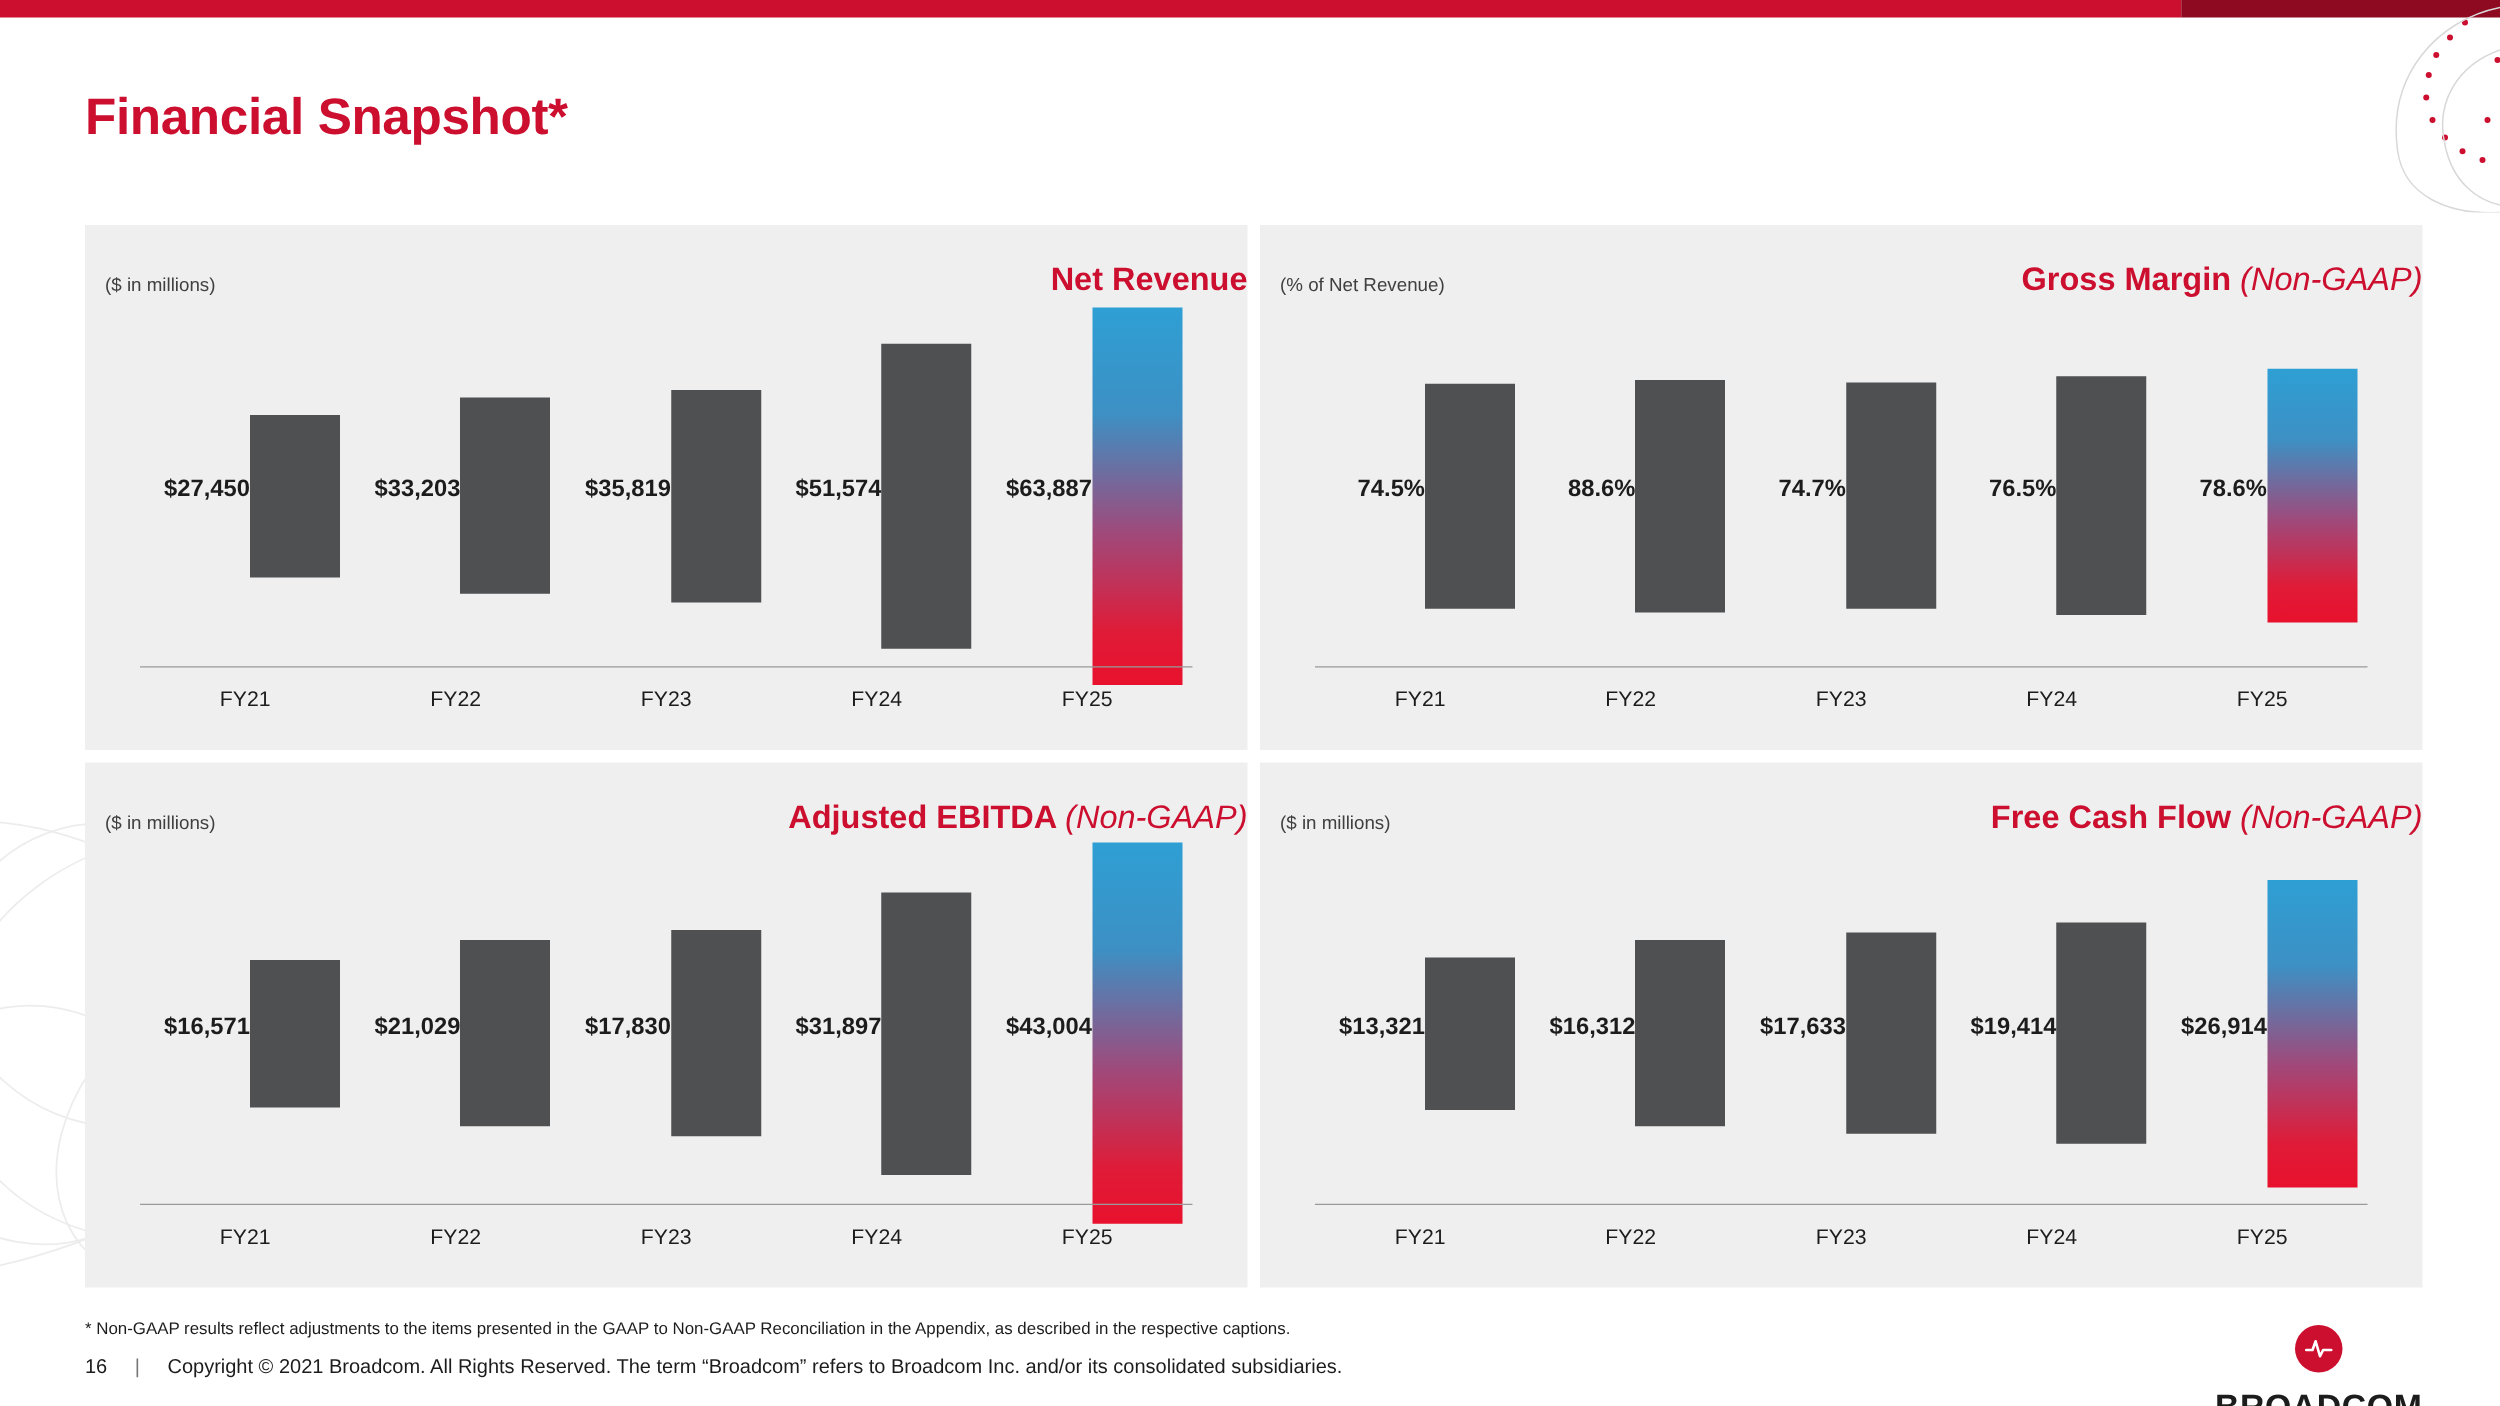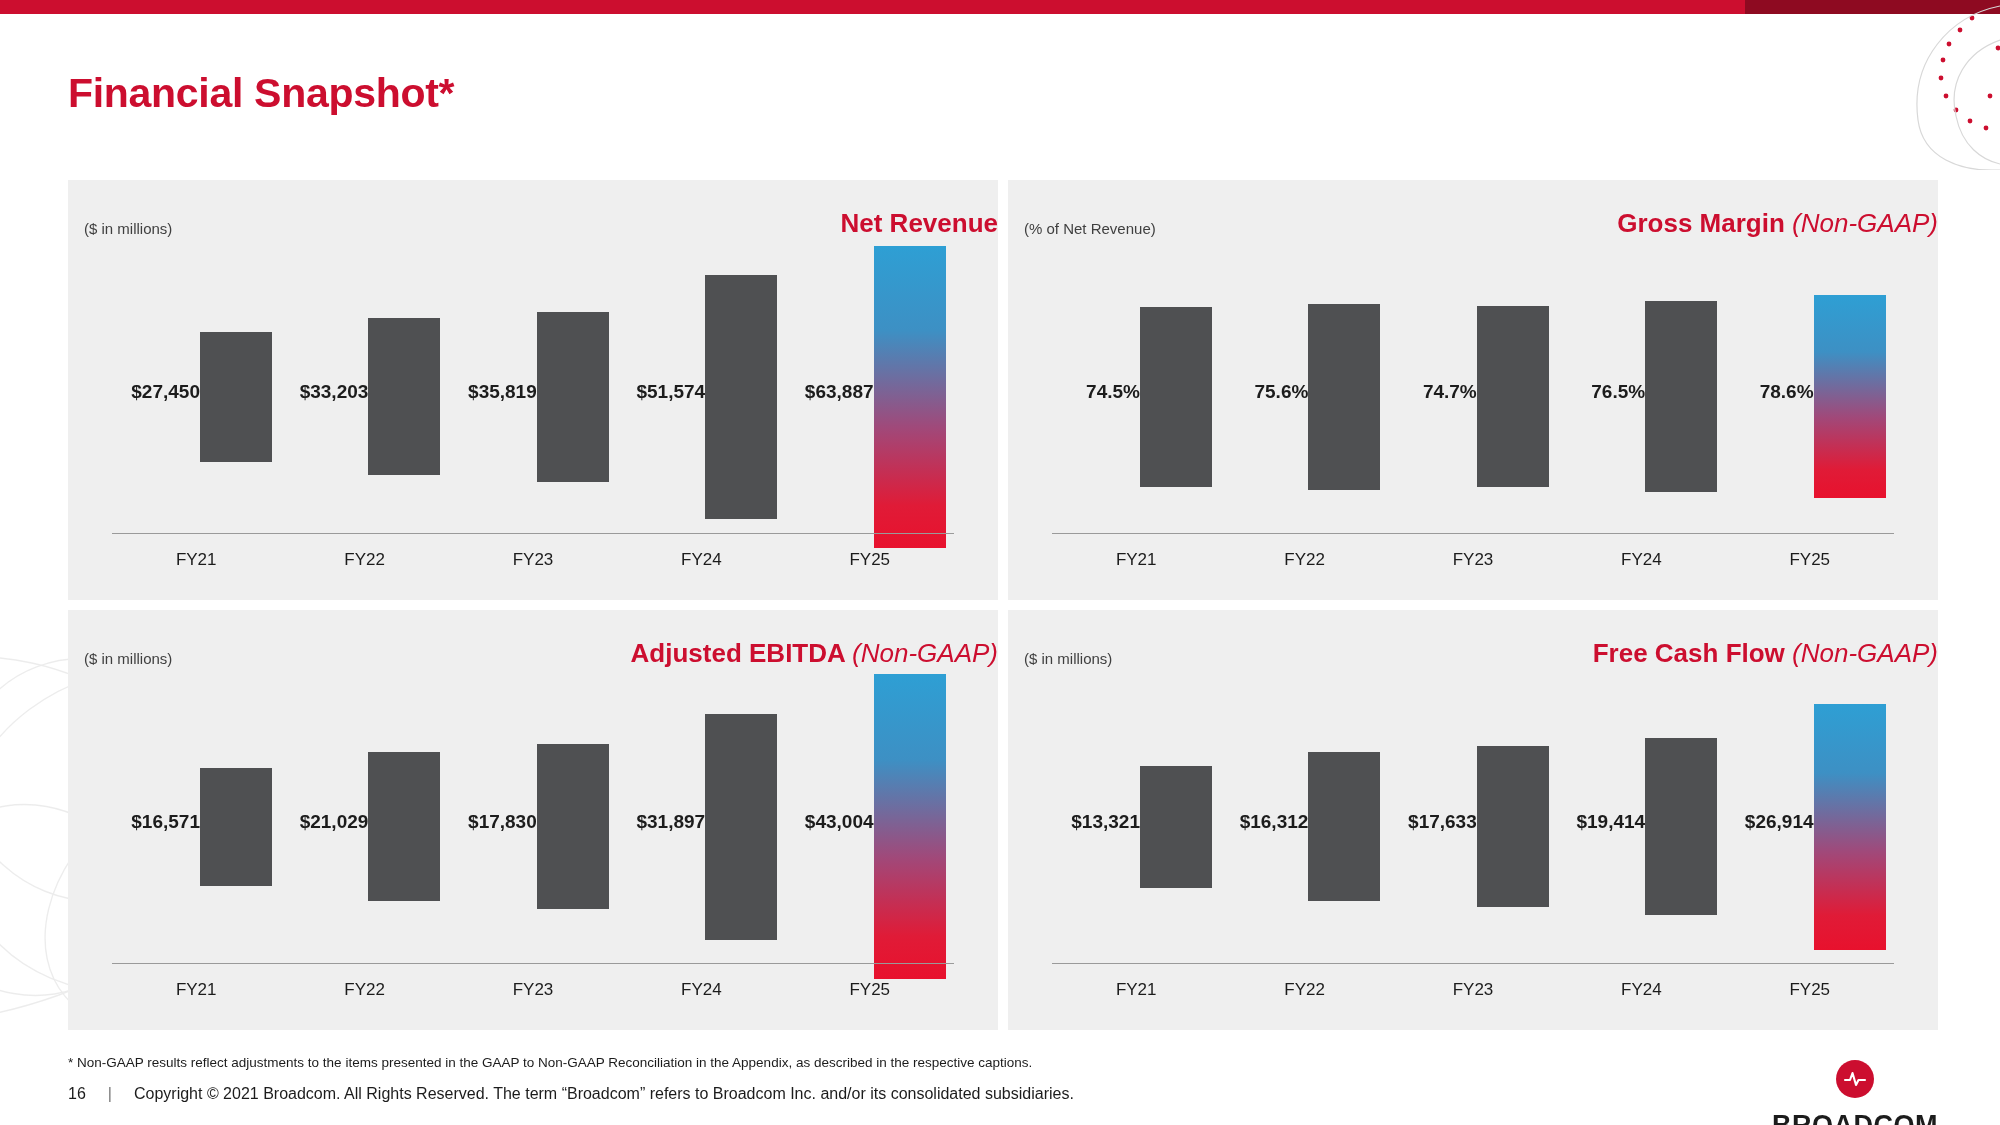--- a/index.html
+++ b/index.html
@@ -281,21 +281,21 @@
     <span>Gross Margin</span>
     <span class="light">(Non-GAAP)</span>
   </div>
   <div class="plot">
     <div class="bars">
       <div class="bar-group">
         <div class="bar-value">74.5%</div>
         <div class="bar" style="height:180px"></div>
       </div>
       <div class="bar-group">
-        <div class="bar-value">75.6%</div>
+        <div class="bar-value">88.6%</div>
         <div class="bar" style="height:186px"></div>
       </div>
       <div class="bar-group">
         <div class="bar-value">74.7%</div>
         <div class="bar" style="height:181px"></div>
       </div>
       <div class="bar-group">
         <div class="bar-value">76.5%</div>
         <div class="bar" style="height:191px"></div>
       </div>

